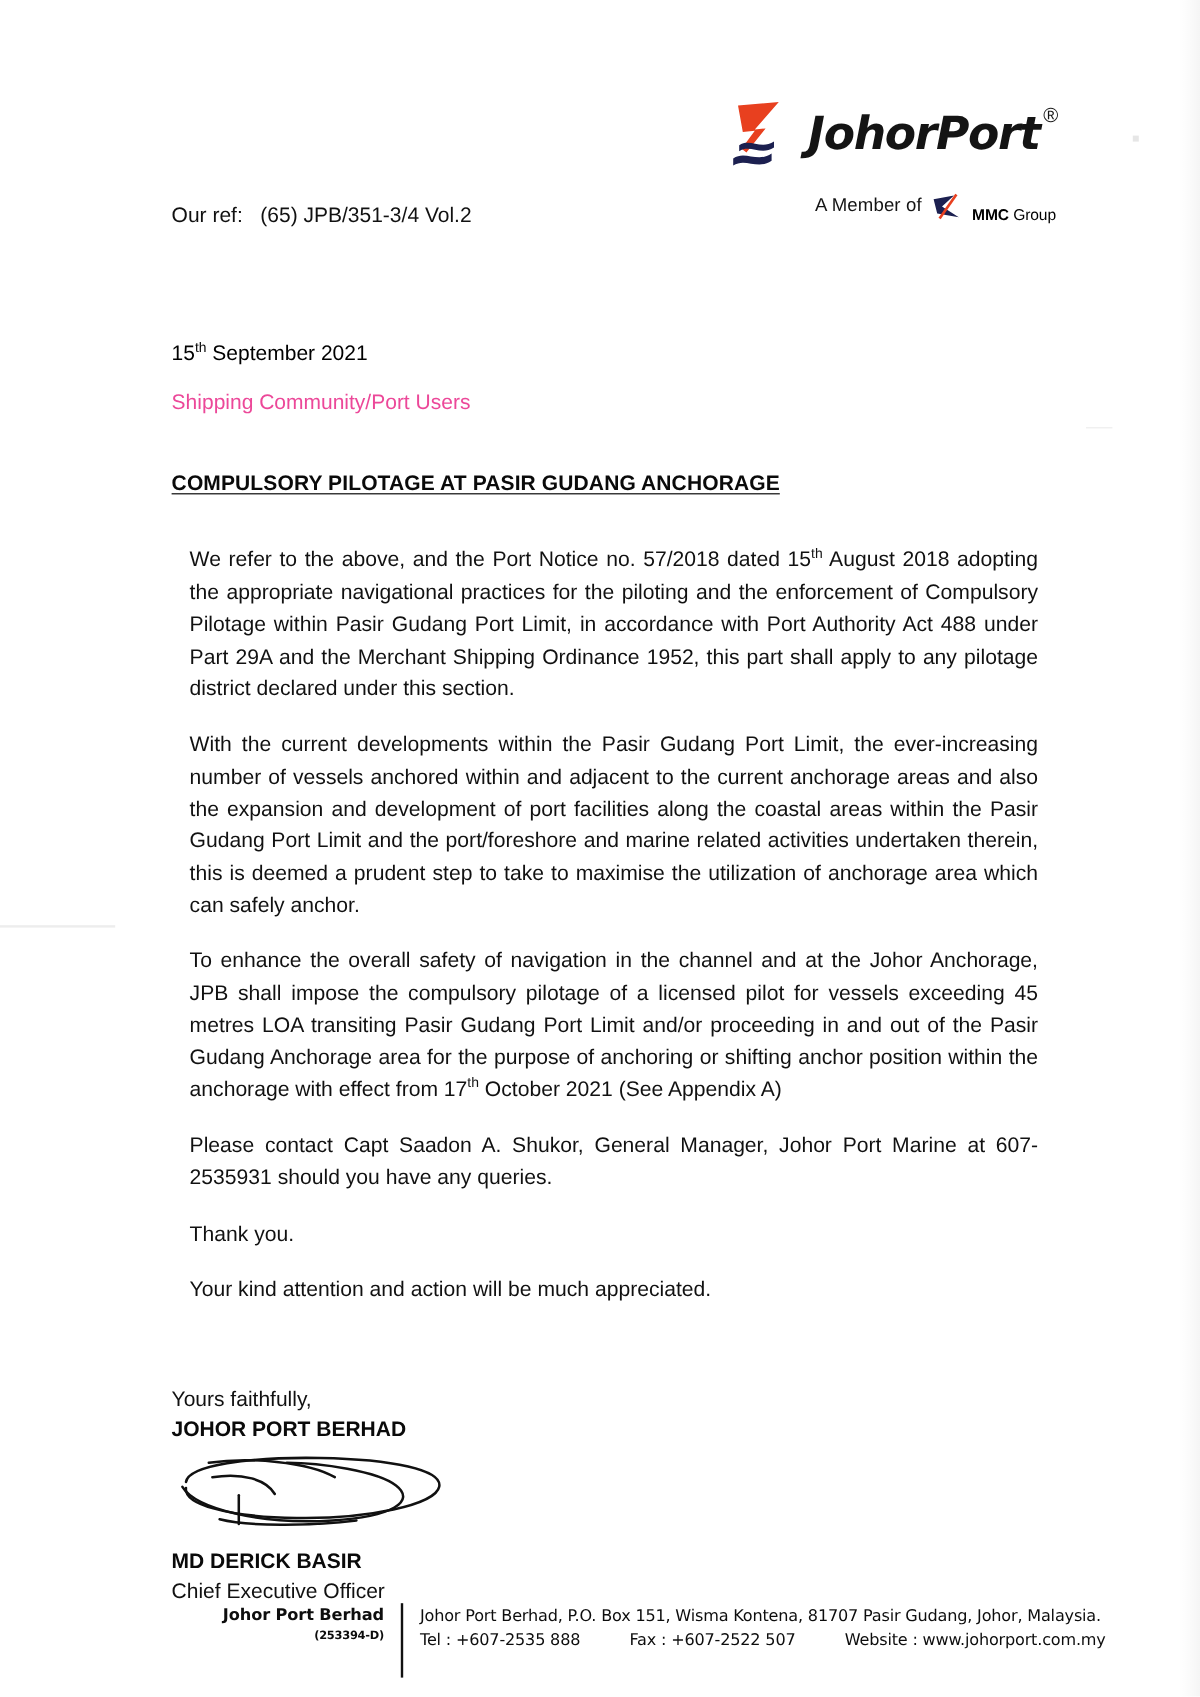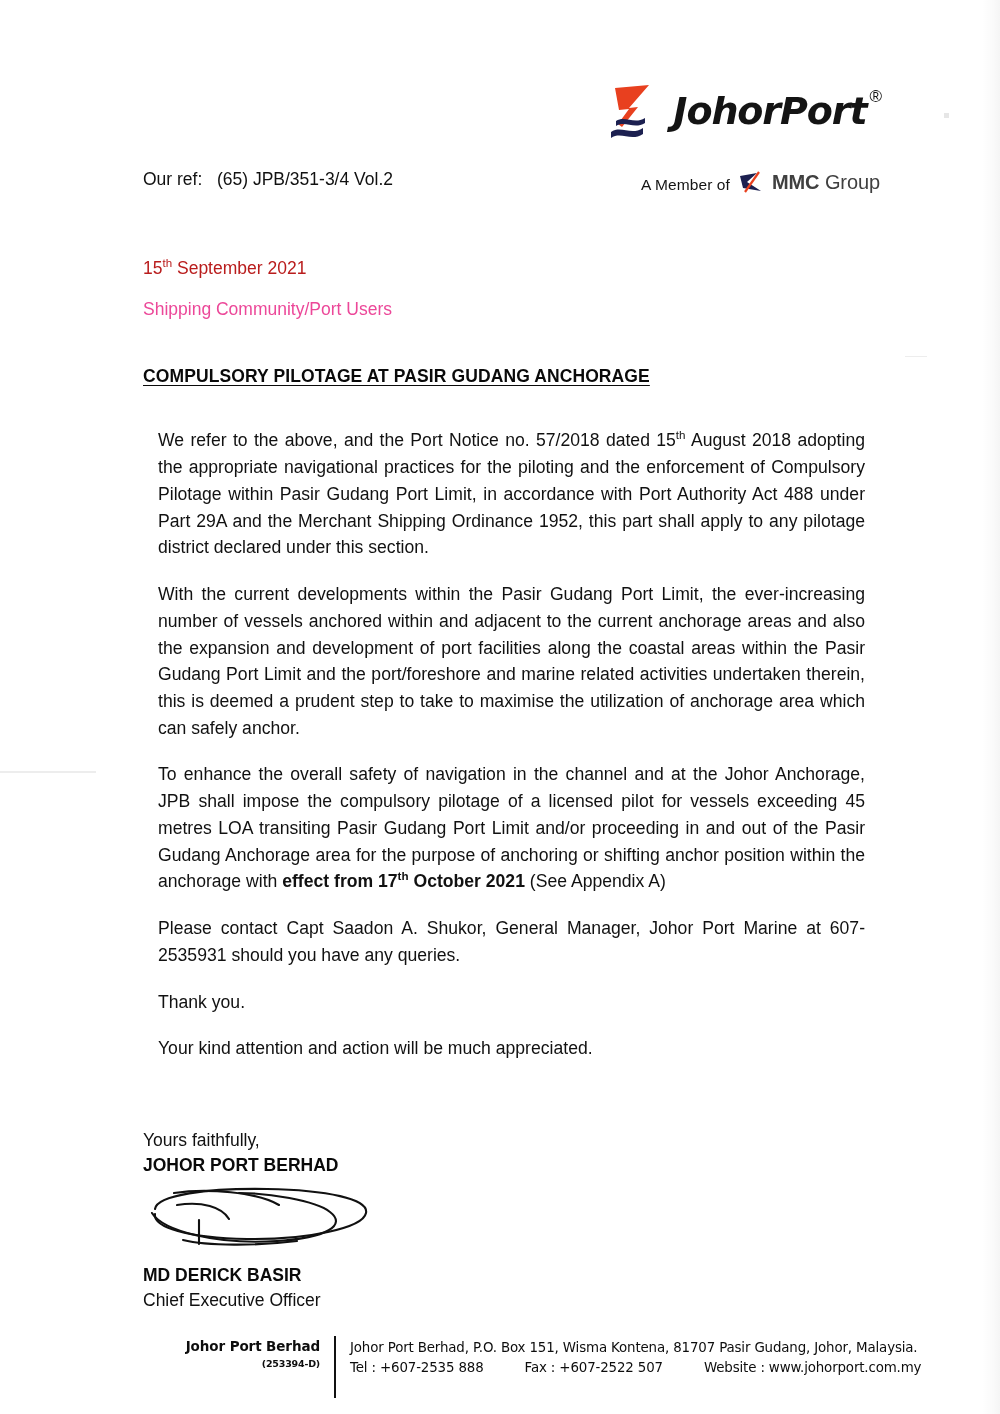--- a/index.html
+++ b/index.html
@@ -70,54 +70,54 @@
   .brand-reg {
     font-family: "Liberation Sans", sans-serif;
     font-size: 17px;
     line-height: 1;
     margin-top: 10px;
     margin-left: 3px;
     color: #141414;
   }
   .member-row {
     display: flex;
-    align-items: flex-end;
+    align-items: center;
     justify-content: flex-end;
     gap: 7px;
     margin-top: 12px;
     margin-right: 2px;
   }
   .member-label {
     font-size: 15.5px;
     color: #141414;
     letter-spacing: 0.1px;
   }
   .mmc-mark { width: 28px; height: 24px; flex: 0 0 auto; }
   .mmc-text {
-    font-size: 20px;
-    color: #404040;
+    font-size: 13px;
+    color: #000000;
     letter-spacing: -0.1px;
     margin-top: 13px;
   }
   .mmc-text b { font-weight: bold; }
 
   
   .body-area {
     position: absolute;
     left: 143px;
     top: 167px;
     width: 737px;
   }
   .meta-line {
     font-size: 17.5px;
     line-height: 1.45;
     color: #111;
     white-space: pre;
   }
-  .block-date { margin-top: 66px; font-size: 17.5px; color: #b91c1c; }
+  .block-date { margin-top: 92px; font-size: 17.5px; color: #000000; }
   .block-addressee { margin-top: 20px; font-size: 17.5px; color: #ec4899; }
 
   .doc-title {
     margin-top: 46px;
     font-size: 17.5px;
     font-weight: bold;
     text-decoration: underline;
     text-underline-offset: 3px;
     letter-spacing: 0.1px;
     color: #0a0a0a;
@@ -132,21 +132,21 @@
   }
   p.para.first { margin-top: 40px; }
   p.para + p.para { margin-top: 20px; }
   p.para.loose { text-align: left; }
 
   sup {
     font-size: 0.66em;
     vertical-align: super;
     line-height: 0;
   }
-  b, strong { font-weight: bold; }
+  b, strong { font-weight: normal; }
 
   
   .signoff { margin-top: 66px; }
   .signoff-line { font-size: 17.5px; color: #111; line-height: 1.4; }
   .signoff-company { font-size: 17.5px; font-weight: bold; color: #0a0a0a; line-height: 1.4; }
   .signature-graphic { width: 230px; height: 72px; margin: 6px 0 2px 4px; display: block; }
   .signer-name { font-size: 17.5px; font-weight: bold; color: #0a0a0a; line-height: 1.45; margin-top: 8px; }
   .signer-title { font-size: 17.5px; color: #111; line-height: 1.45; }
 
   

